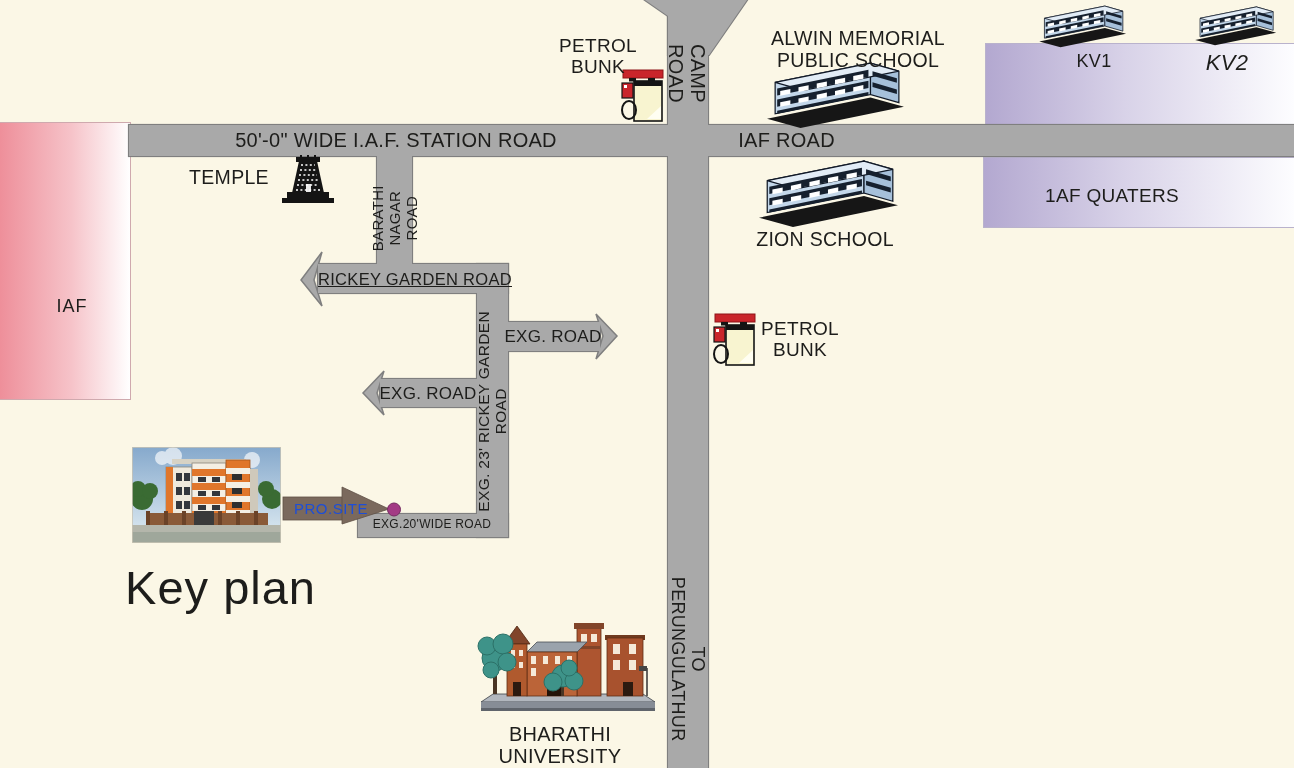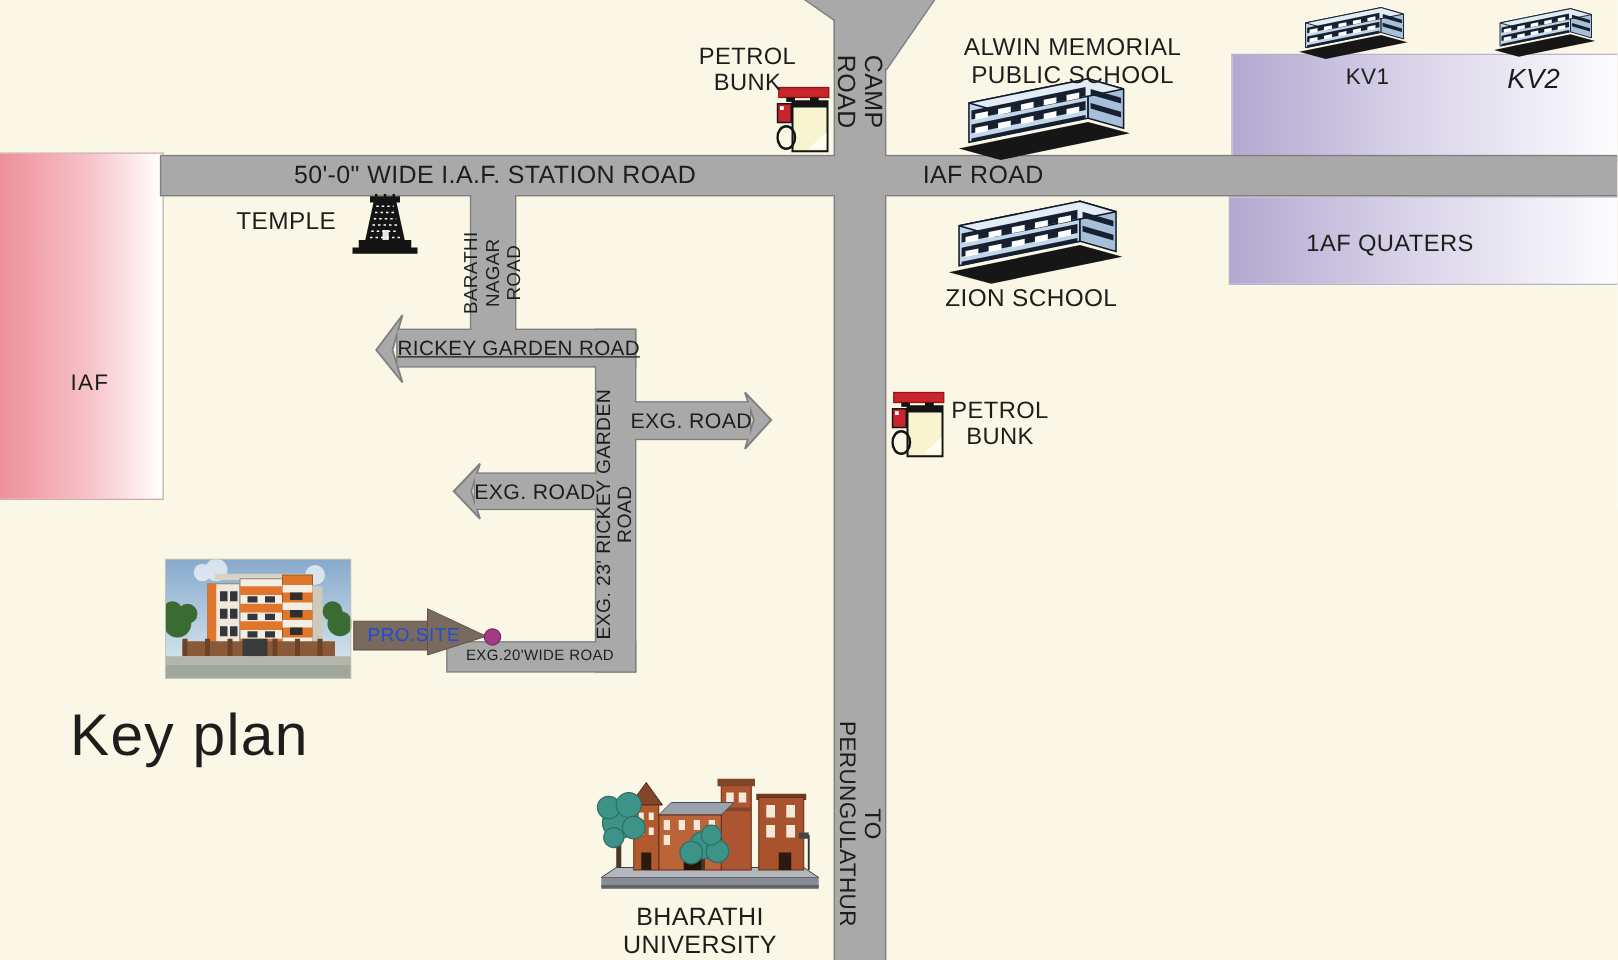--- a/index.html
+++ b/index.html
@@ -299,15 +299,15 @@
   <div class="lbl" style="left:42px;top:254px;width:60px;font-size:18px;letter-spacing:1px;margin-top:42px;">IAF</div>
   <div class="lbl" style="left:179px;top:167px;width:100px;font-size:19.5px;">TEMPLE</div>
   <div class="lbl" style="left:745px;top:229px;width:160px;font-size:19.5px;">ZION SCHOOL</div>
   <div class="lbl" style="left:1002px;top:185px;width:220px;font-size:19px;text-align:center;">1AF QUATERS</div>
   <div class="lbl" style="left:750px;top:318px;width:100px;font-size:19px;">PETROL
 BUNK</div>
   <div class="lbl white" style="left:294px;top:501px;width:80px;font-size:15px;text-align:left;letter-spacing:0.5px;">PRO.SITE</div>
   <div class="lbl" style="left:480px;top:723px;width:160px;font-size:20px;">BHARATHI
 UNIVERSITY</div>
 
-  <div class="lbl big" style="left:56px;top:562px;width:260px;text-align:left;">Key plan</div>
+  <div class="lbl big" style="left:56px;top:562px;width:260px;text-align:right;">Key plan</div>
 
 </div>
 
 </body></html>

